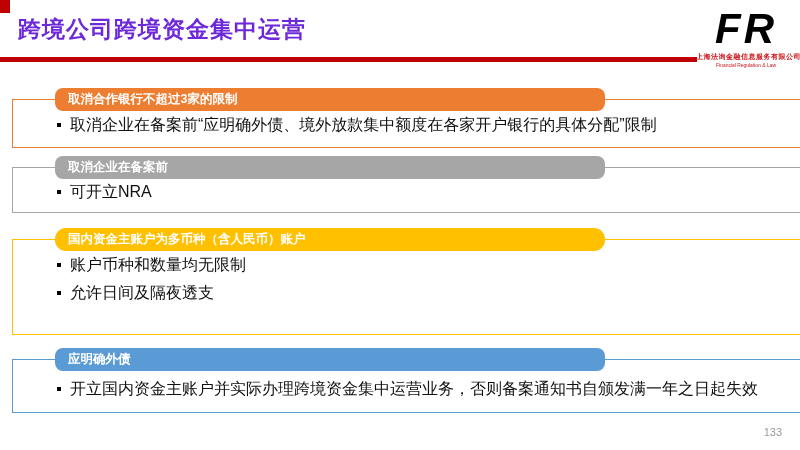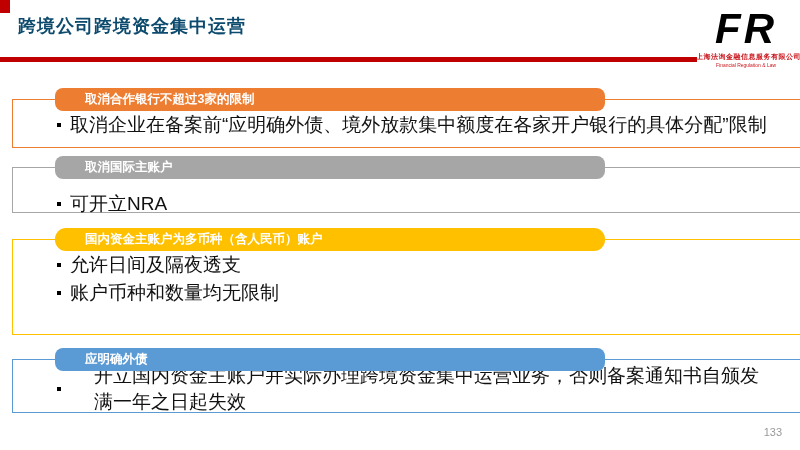--- a/index.html
+++ b/index.html
@@ -2,52 +2,52 @@
 <html><head>
 <meta charset="utf-8">
 <style>
   * { margin:0; padding:0; box-sizing:border-box; }
   html,body { width:800px; height:450px; background:#fff; }
   body { font-family:"Liberation Sans","DejaVu Sans",sans-serif; }
   .slide { position:relative; width:800px; height:450px; background:#ffffff; overflow:hidden; }
 
   
   .corner-chip { position:absolute; left:0; top:0; width:10px; height:13px; background:#C00000; }
-  .slide-title { position:absolute; left:18px; top:14px; font-size:18px; font-weight:bold; color:#0c4a6e; letter-spacing:1px; }
+  .slide-title { position:absolute; left:18px; top:14px; font-size:23px; font-weight:bold; color:#6d28d9; letter-spacing:1px; }
   .title-rule { position:absolute; left:0; top:57px; width:697px; height:5px; background:#C00000; }
 
   .logo { position:absolute; left:696px; top:6px; width:100px; text-align:center; color:#C9151B; }
   .logo-monogram { font-size:42px; font-weight:900; font-style:italic; line-height:46px; letter-spacing:3px; color:#000000; }
   .logo-cn { font-size:7px; font-weight:bold; letter-spacing:0.5px; white-space:nowrap; }
   .logo-en { font-size:5.5px; transform:scale(0.9); }
 
   
   .box { position:absolute; left:12px; width:796px; border:1.5px solid var(--accent); background:transparent; }
   .bar { position:absolute; left:55px; width:550px; height:23px; background:var(--accent);
          border-radius:8px; color:#fff; font-size:12.5px; font-weight:bold; line-height:23px;
-         padding-left:30px; z-index:2; }
-  .content { position:absolute; left:57px; width:720px; z-index:1; color:#111; font-size:19px; }
+         padding-left:13px; z-index:2; }
+  .content { position:absolute; left:57px; width:720px; z-index:1; color:#111; font-size:16px; }
   .bullet-row { display:flex; align-items:center; }
   .marker { width:4px; height:4px; background:#000; display:inline-block; margin-right:9px; flex:0 0 4px; }
 
   .s0 .box { top:99px;  height:49px; }
   .s0 .bar { top:88px; }
   .s0 .content { top:112px; } .s0 .bullet-row { height:26px; }
 
   .s1 .box { top:167px; height:46px; }
   .s1 .bar { top:156px; }
-  .s1 .content { top:191px;text-align:center; } .s1 .bullet-row { height:26px; }
+  .s1 .content { top:179px;text-align:center; } .s1 .bullet-row { height:26px; }
 
   .s2 .box { top:239px; height:96px; }
   .s2 .bar { top:228px;border-radius:11px; }
   .s2 .content { top:251px; } .s2 .bullet-row { height:28px; }
 
   .s3 .box { top:359px; height:54px; }
   .s3 .bar { top:348px; }
-  .s3 .content { top:376px; } .s3 .bullet-row { height:26px;gap:24px; }
+  .s3 .content { top:376px; } .s3 .bullet-row { height:26px; }
 
   .page-number { position:absolute; right:18px; bottom:12px; font-size:11px; color:#999;text-align:right; }
 </style>
 </head>
 <body>
 
 <div class="slide">
 
   <div class="corner-chip"></div>
   <div class="slide-title">跨境公司跨境资金集中运营</div>
@@ -65,40 +65,40 @@
     <div class="content">
       <div class="bullet-row">
         <span class="marker"></span>
         <span>取消企业在备案前“应明确外债、境外放款集中额度在各家开户银行的具体分配”限制</span>
       </div>
     </div>
   </div>
 
   <div class="section s1" style="--accent: #A6A6A6;">
     <div class="box"></div>
-    <div class="bar">取消国际主账户</div>
+    <div class="bar">取消企业在备案前</div>
     <div class="content">
       <div class="bullet-row">
         <span class="marker"></span>
         <span>可开立NRA</span>
       </div>
     </div>
   </div>
 
   <div class="section s2" style="--accent: #FFC000;">
     <div class="box"></div>
     <div class="bar">国内资金主账户为多币种（含人民币）账户</div>
     <div class="content">
       <div class="bullet-row">
         <span class="marker"></span>
-        <span>允许日间及隔夜透支</span>
+        <span>账户币种和数量均无限制</span>
       </div>
       <div class="bullet-row">
         <span class="marker"></span>
-        <span>账户币种和数量均无限制</span>
+        <span>允许日间及隔夜透支</span>
       </div>
     </div>
   </div>
 
   <div class="section s3" style="--accent: #5B9BD5;">
     <div class="box"></div>
     <div class="bar">应明确外债</div>
     <div class="content">
       <div class="bullet-row">
         <span class="marker"></span>

